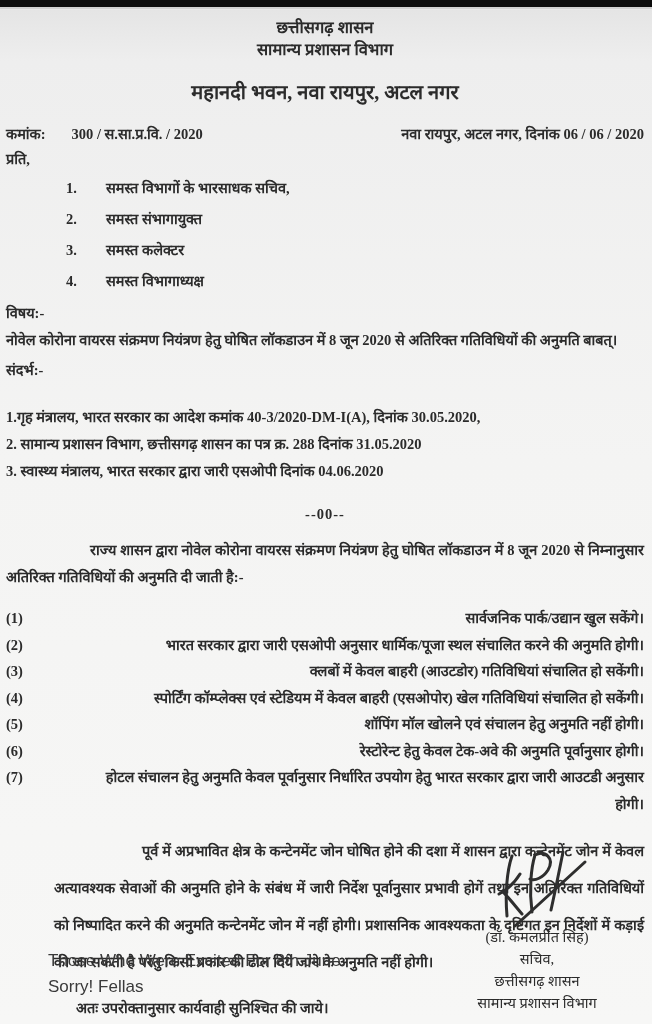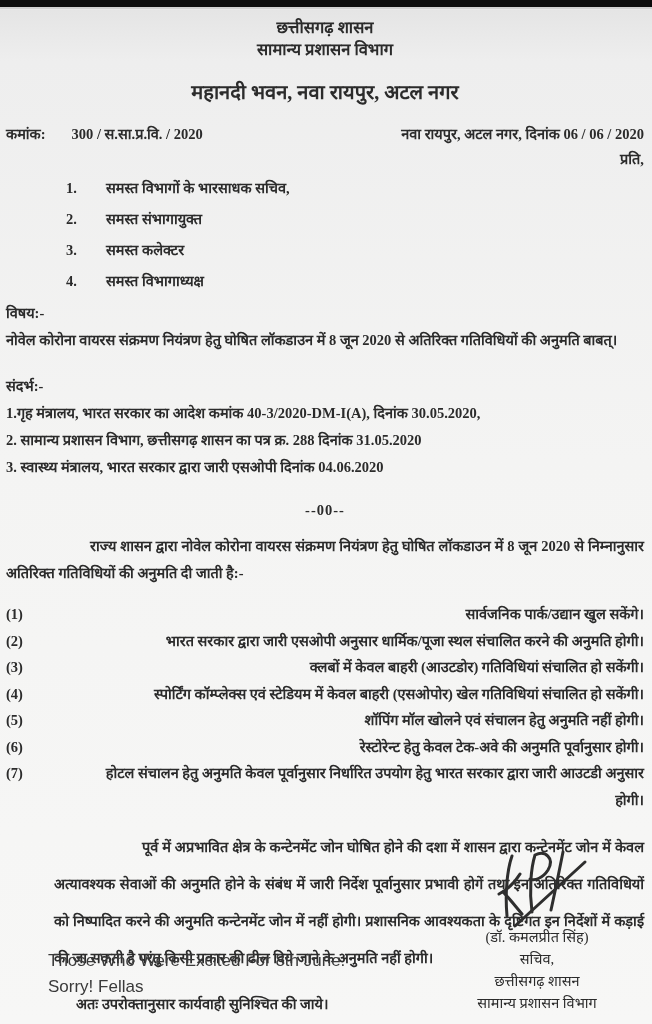--- a/index.html
+++ b/index.html
@@ -22,29 +22,29 @@
     font-size: 14.5px;
     font-weight: 700;
     line-height: 26px;
   }
   .center { text-align: center; }
   .hdr1 { font-size: 16.5px; line-height: 22px; margin-top: 4px; }
   .hdr2 { font-size: 16.5px; line-height: 22px; }
   .hdr3 { font-size: 20px; line-height: 26px; margin-top: 18px; }
   .refrow { display: flex; justify-content: space-between; align-items: center; margin-top: 16px; }
   .reflft { display: flex; gap: 26px; }
-  .to-label { line-height: 24px; text-align: right; }
+  .to-label { line-height: 24px; }
   .recips { margin: 2px 0 0 0; }
   .recip-row { display: flex; margin-left: 60px; line-height: 31px; }
   .recip-num { width: 40px; flex: none; }
   .lblrow { display: flex; flex-direction: column; }
   .lbl { width: 94px; flex: none; }
   .lbl-content { flex: 1; }
   .subject { margin-top: 3px; line-height: 27px; }
-  .refs { margin-top: 19px; line-height: 27px; }
+  .refs { margin-top: 3px; line-height: 27px; gap: 20px; }
   .ref-item { }
   .sep { text-align: center; margin: 16px 0 8px 0; letter-spacing: 1px; }
   .intro { text-align: justify; text-indent: 84px; line-height: 27px; margin-top: 10px; }
   .perms { margin-top: 14px; }
   .perm-row { display: flex; line-height: 26.5px; }
   .perm-num { width: 94px; flex: none; }
   .perm-text { flex: 1; text-align: right; }
   .closing { text-align: justify; text-indent: 88px; line-height: 37px; margin-top: 16px; margin-left: 48px; }
   .action { margin: 14px 0 16px 70px; line-height: 26px; }
   .enclosure { line-height: 26px; }

